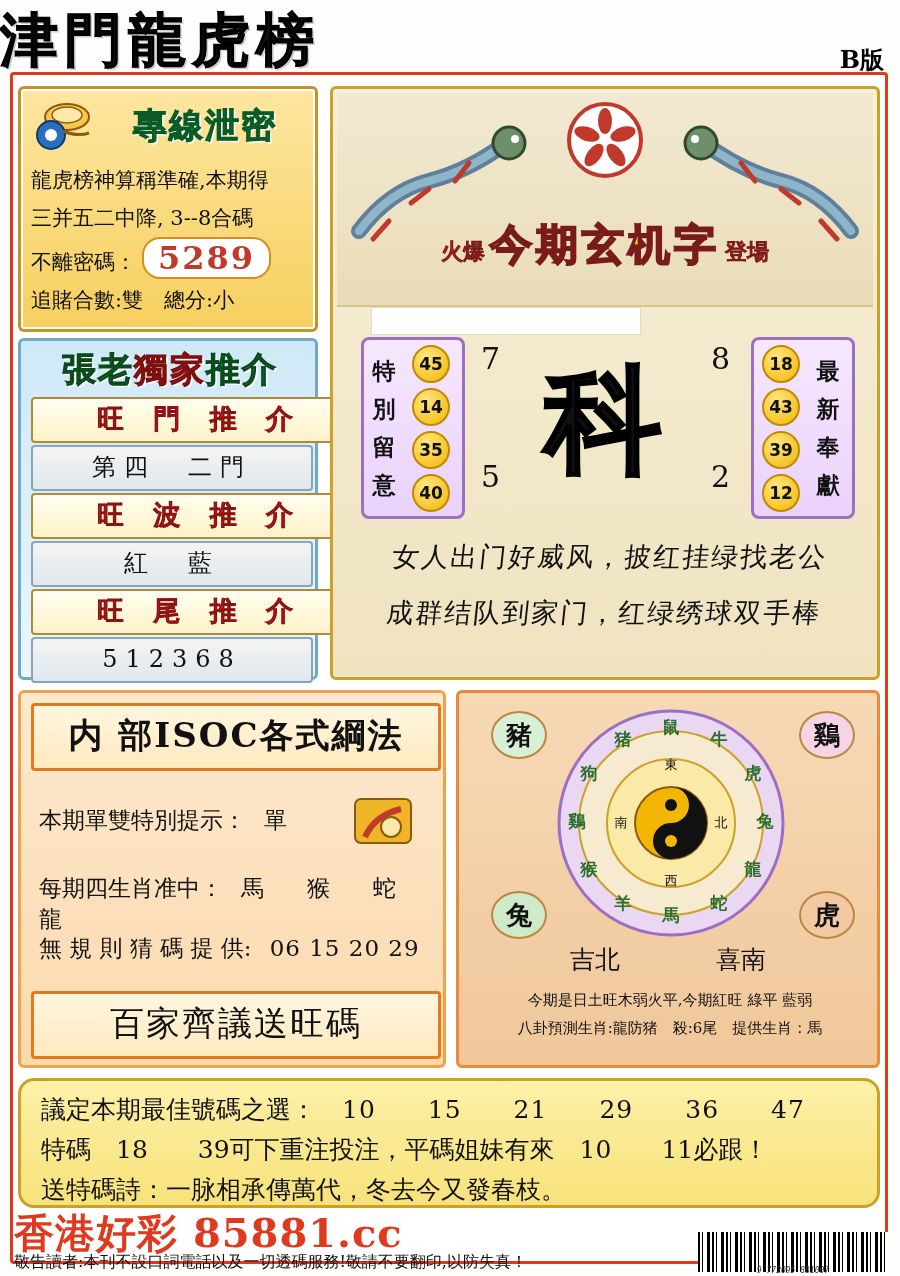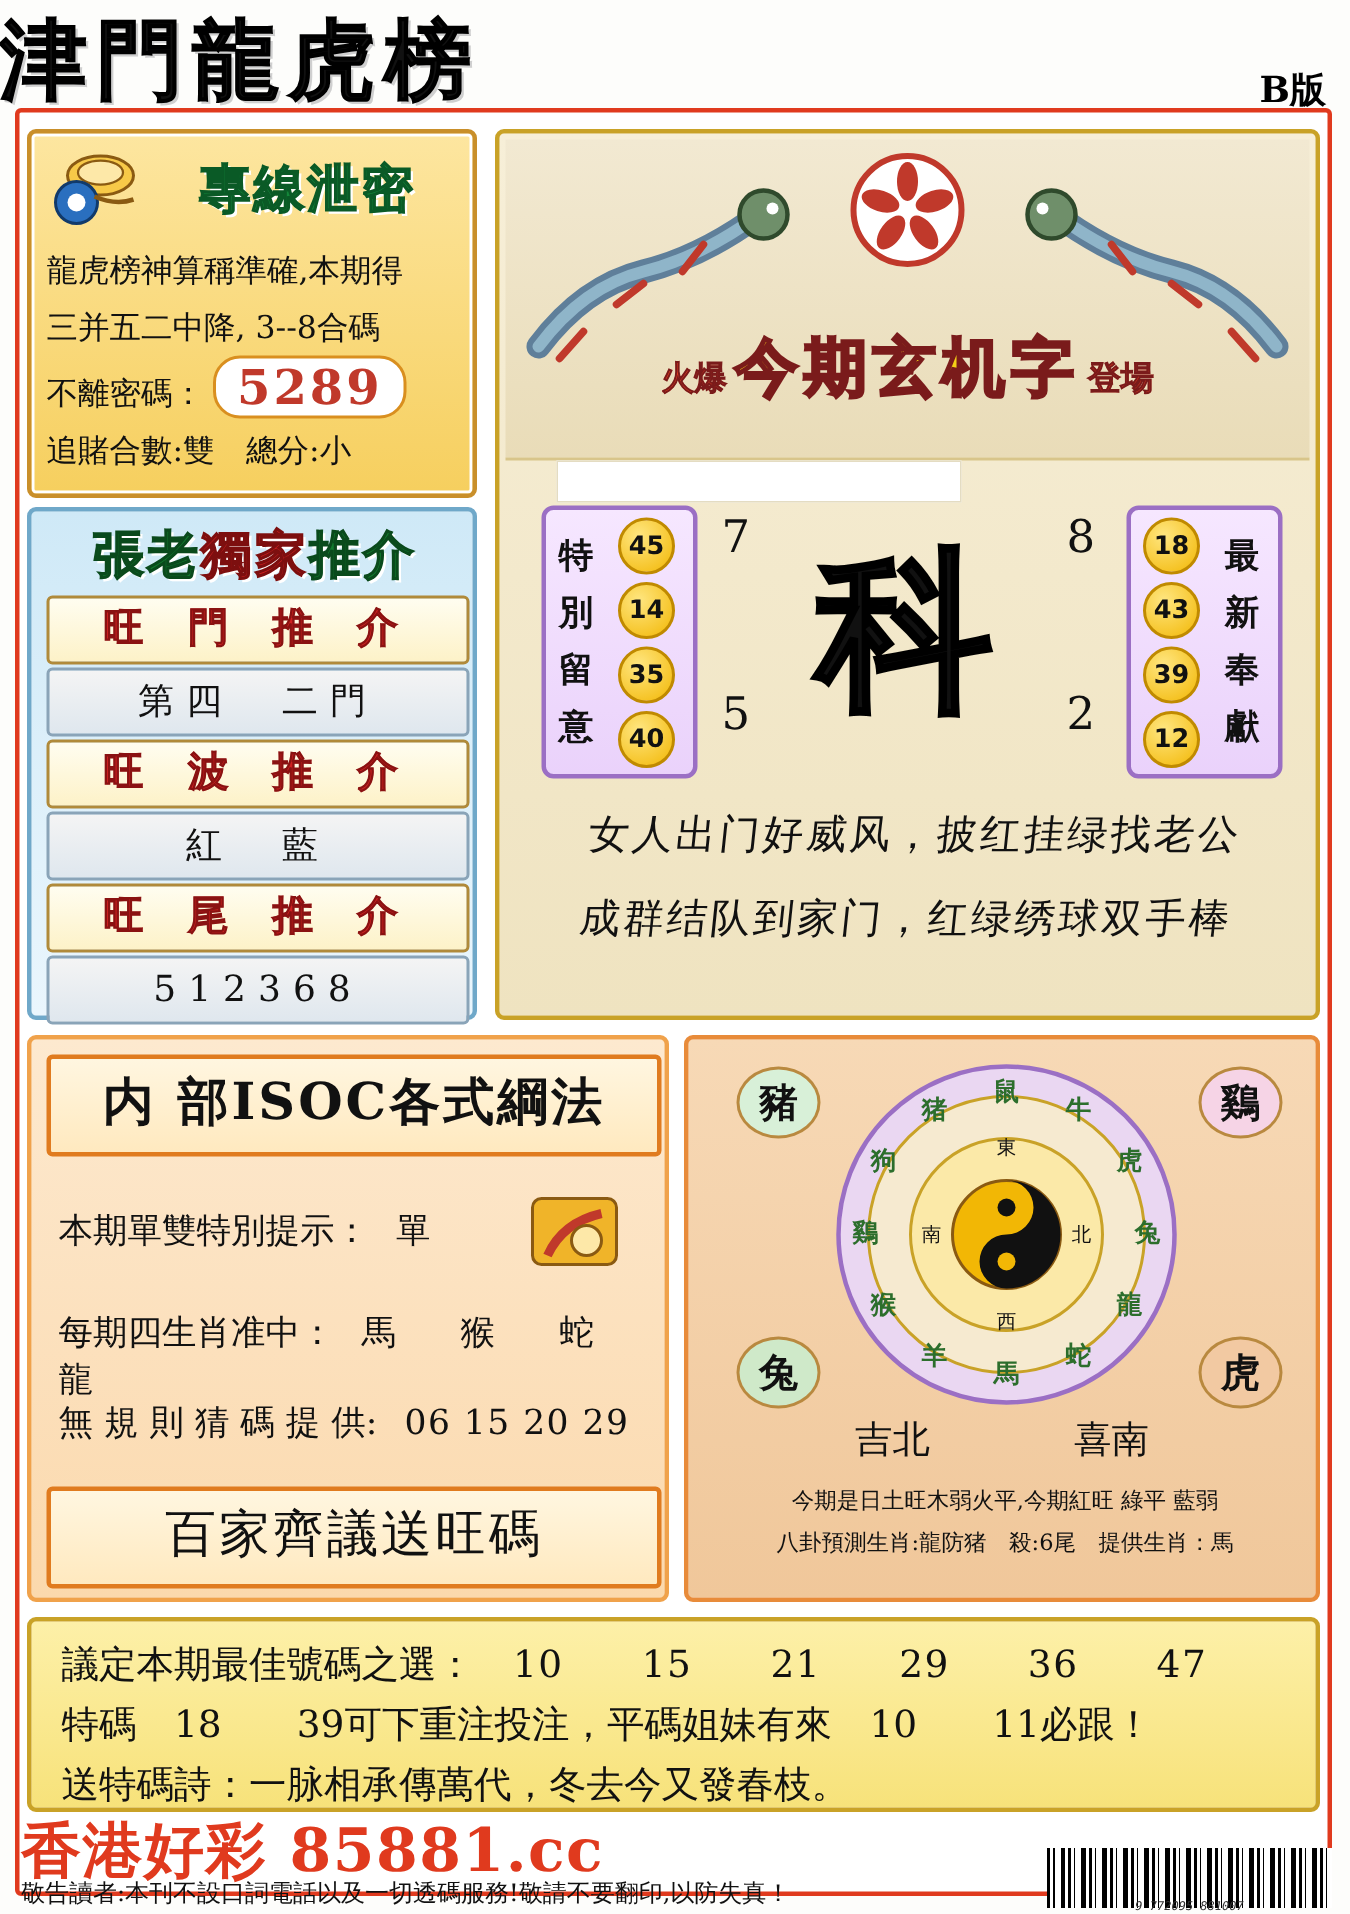--- a/index.html
+++ b/index.html
@@ -93,20 +93,21 @@
   .zl-row{
     position:absolute;left:10px;width:278px;height:42px;
     border:2px solid #b08a3a;border-radius:4px;
     background:linear-gradient(#fffdf0,#fdf2c8);
     text-align:center;
     font-family:"DejaVu Serif","Liberation Serif",serif;
   }
   .zl-row.head{
     color:#cf2121;font-weight:bold;font-size:27px;letter-spacing:10px;
     line-height:40px;
+    padding-left:28px;
     -webkit-text-stroke:0.6px #8a1212;
   }
   .zl-row.val{
     background:linear-gradient(#f4f4f4,#dfe7ee);
     color:#111;font-size:24px;letter-spacing:8px;line-height:40px;
     border-color:#8aa4b8;
   }
   
   .xuanji{
     left:330px;top:86px;width:550px;height:594px;
@@ -247,21 +248,21 @@
   }
   .zc-dirs span{margin:0 44px;}
   .zc-note{
     position:absolute;left:14px;width:394px;text-align:center;
     font-family:"DejaVu Serif","Liberation Serif",serif;
     font-size:15px;color:#111;
   }
   
   .bottom{
     left:18px;top:1078px;width:862px;height:130px;
-    border:3px solid #c9a227;border-radius:6px;
+    border:3px solid #c9a227;border-radius:16px;
     background:linear-gradient(#fdf0a8,#f7e27a);
   }
   .bt-line{
     position:absolute;left:20px;width:820px;
     font-family:"DejaVu Serif","Liberation Serif",serif;
     font-size:25px;color:#111;
   }
   .bt-line .num{margin-left:26px;letter-spacing:1px;}
   
   .watermark{

